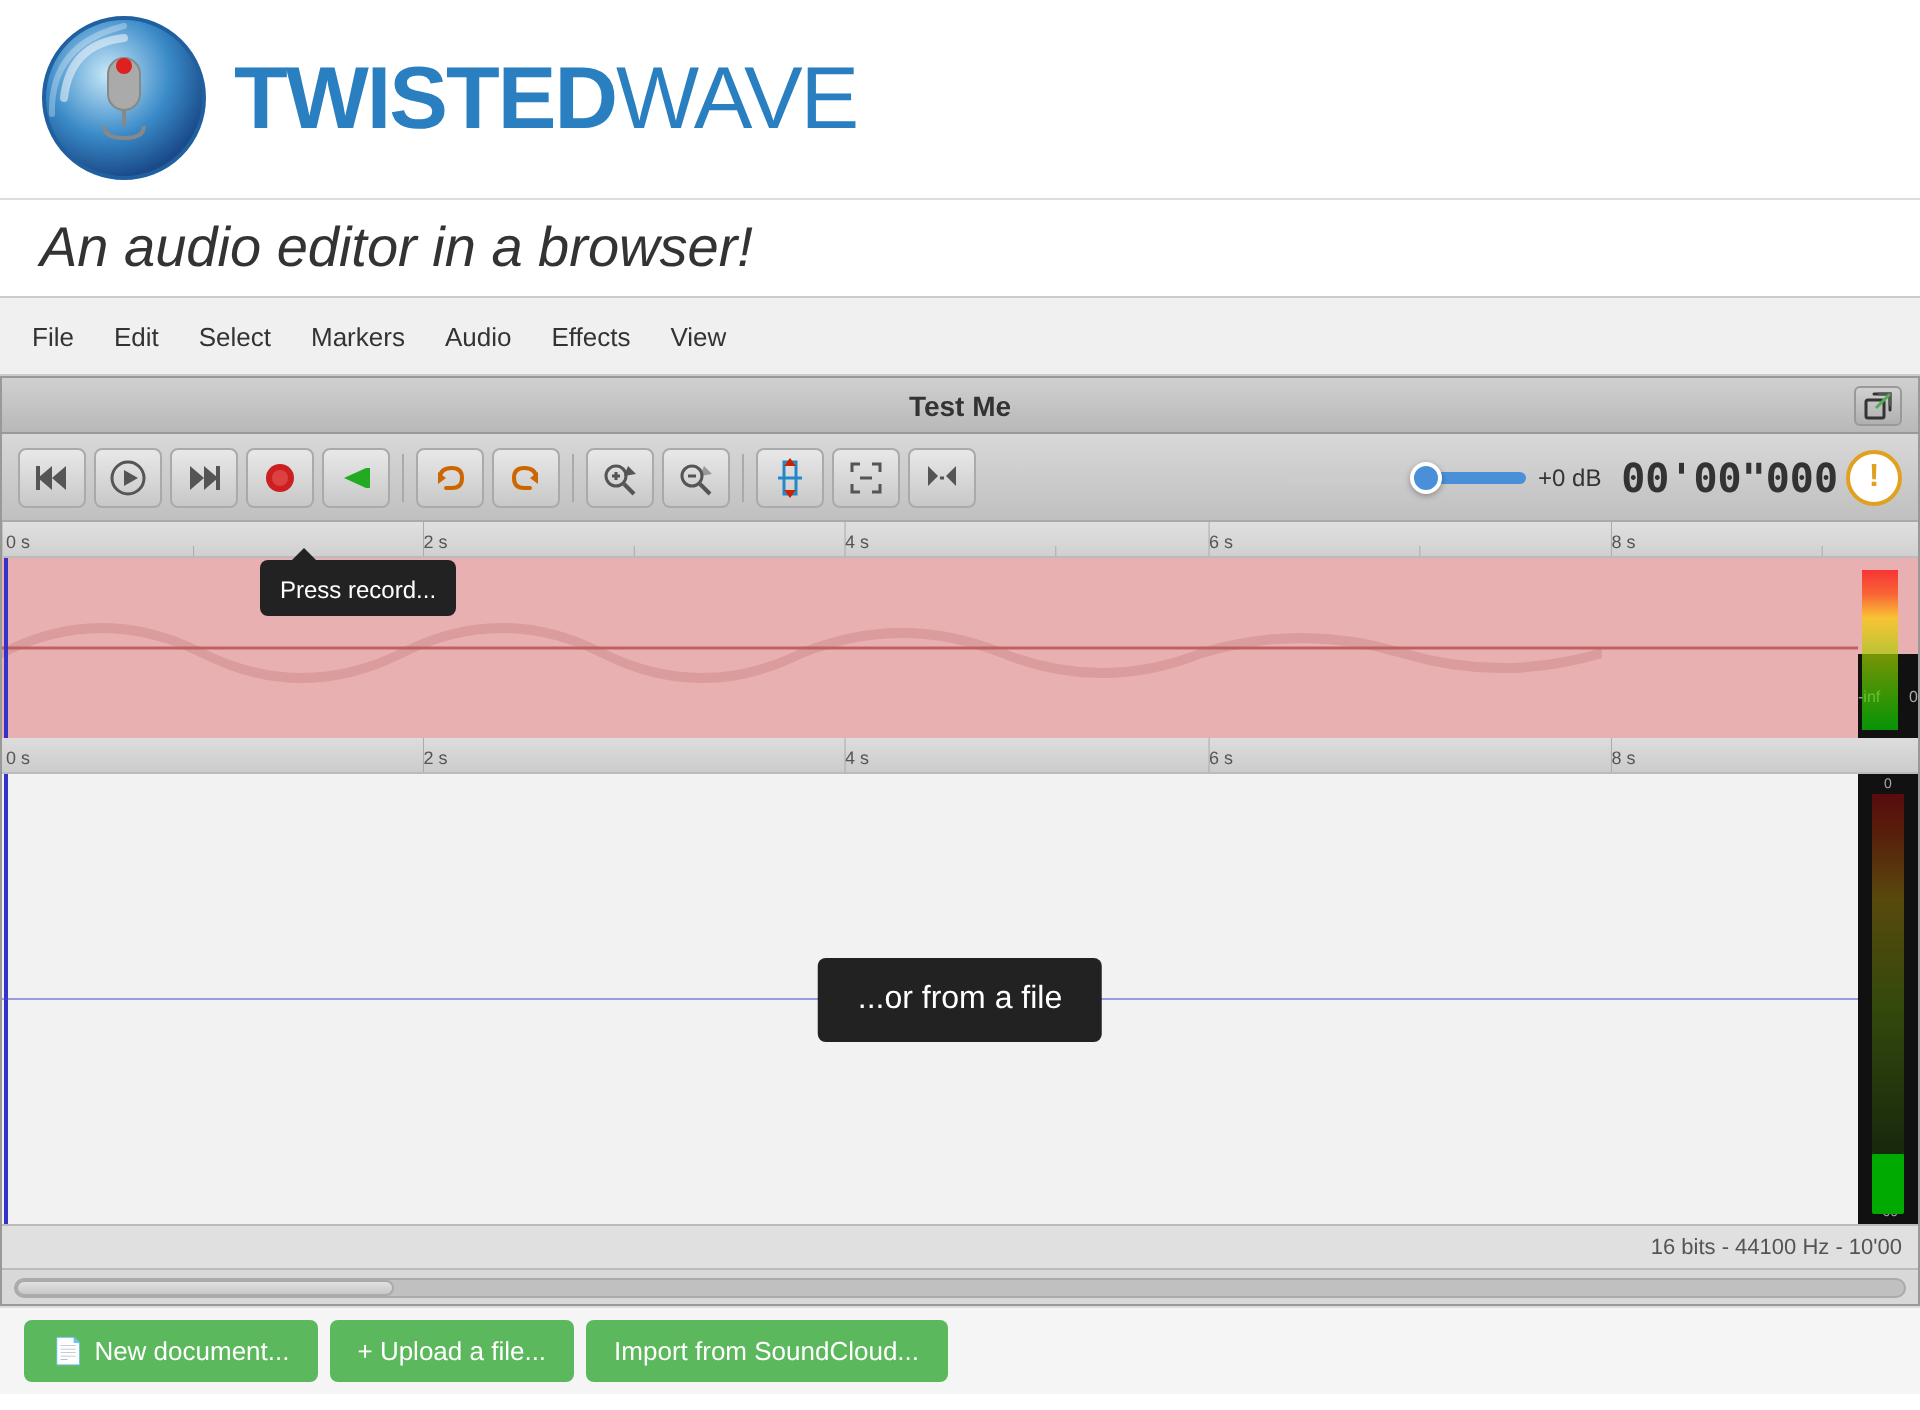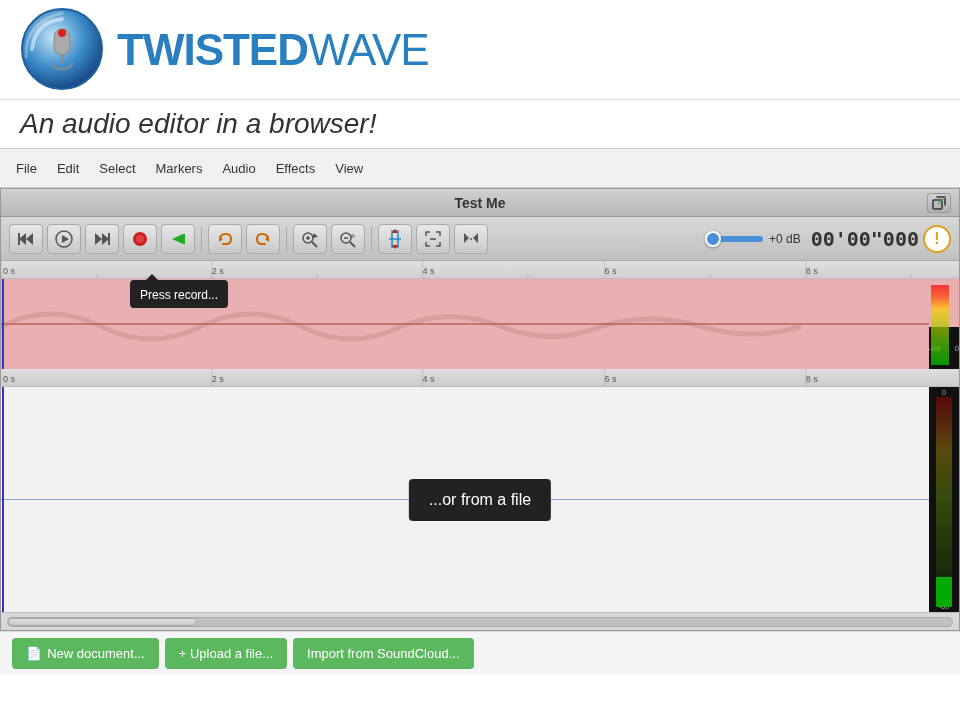--- a/index.html
+++ b/index.html
@@ -341,20 +341,23 @@
           </defs>
           <rect x="1" y="0" width="16" height="210" fill="url(#vuGrad2)" rx="1"></rect>
 
           <rect x="1" y="0" width="16" height="180" fill="#111" opacity="0.7" rx="1"></rect>
 
           <rect x="1" y="180" width="16" height="30" fill="#00aa00" rx="1"></rect>
         </svg>
       </div>
     </div>
 
+    <div id="statusbar">
+      <span>16 bits - 44100 Hz - 10'00</span>
+    </div>
 
     <div id="scrollbar-area" style="height:18px; background:#d8d8d8; border-top:1px solid #bbb; padding:4px 6px;">
       <div class="scroll-track">
         <div class="scroll-thumb"></div>
       </div>
     </div>
 
   </div>
 </div>
 

